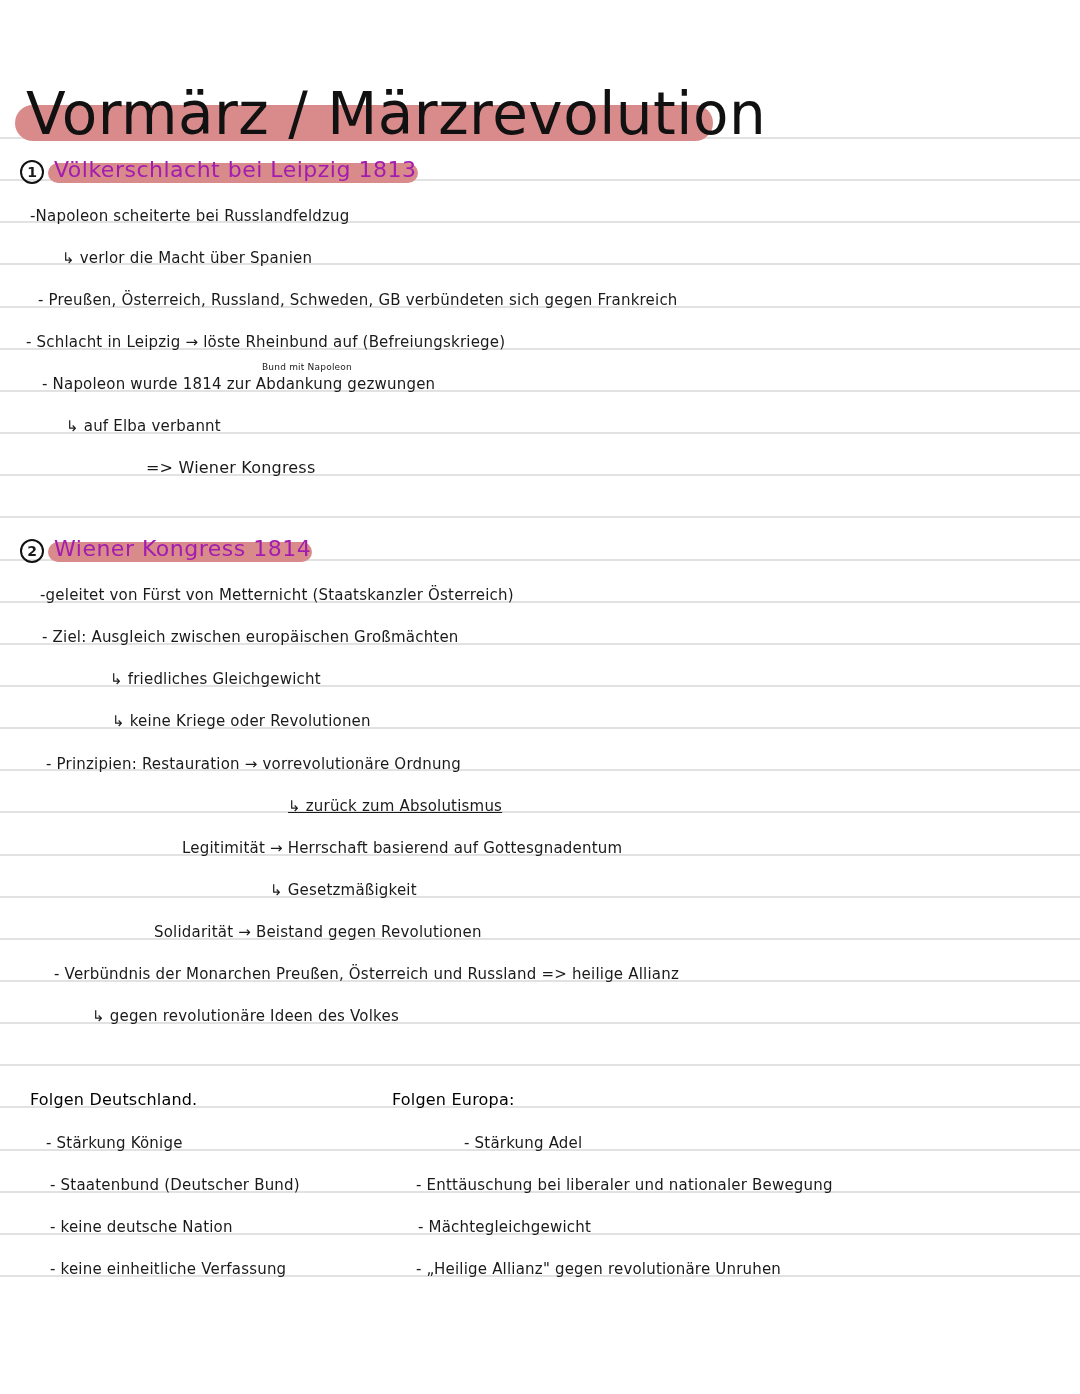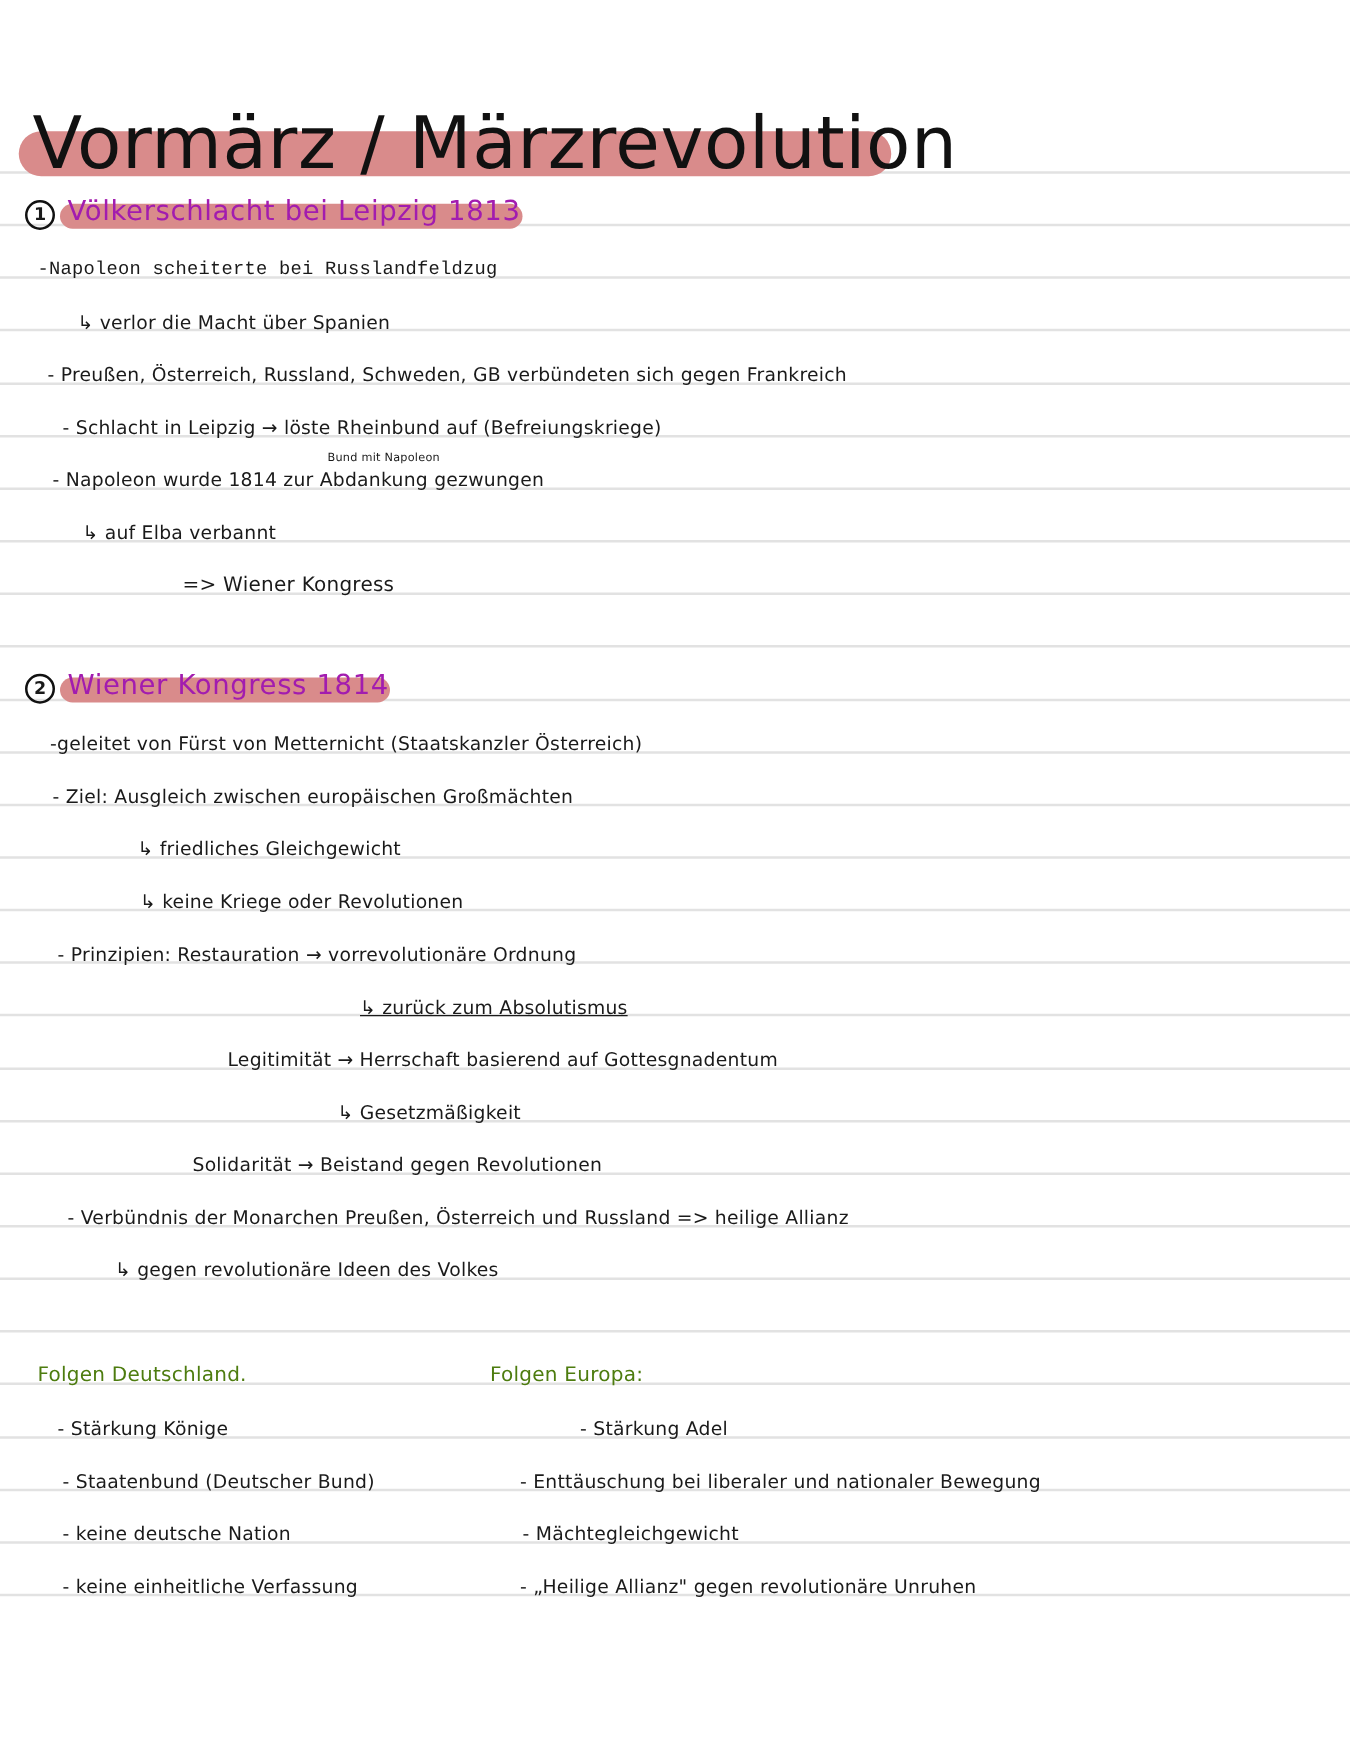--- a/index.html
+++ b/index.html
@@ -11,21 +11,21 @@
   }
   .lines { position: absolute; left: 0; top: 0; width: 1080px; height: 1394px; }
   .rule { position: absolute; left: 0; width: 1080px; height: 2px; background: #e2e2e2; }
   .t { position: absolute; white-space: nowrap; font-size: 15px; line-height: 20px; letter-spacing: 0.2px; }
   .title-hl { position: absolute; left: 15px; top: 105px; width: 698px; height: 36px; background: #d98b8b; border-radius: 18px; }
   .title { position: absolute; left: 26px; top: 78px; font-size: 58px; line-height: 72px; font-family: "DejaVu Sans", sans-serif; font-weight: normal; color: #111; letter-spacing: 0.5px; white-space: nowrap; }
   .sec-hl { position: absolute; height: 20px; background: #d98b8b; border-radius: 10px; }
   .sec-title { position: absolute; font-size: 22px; line-height: 28px; font-weight: normal; color: #a21caf; white-space: nowrap; letter-spacing: 0.5px; }
   .circle-num { position: absolute; width: 20px; height: 20px; border: 2.5px solid #111; border-radius: 50%; font-size: 14px; line-height: 20px; text-align: center; font-weight: bold; box-sizing: content-box; }
   .small { font-size: 9px; line-height: 10px; }
-  .red { color: #4d7c0f; font-size: 16px; }
+  .red { color: #000000; font-size: 16px; }
 </style>
 </head>
 <body>
 
 <div class="lines" id="rules">
     <div class="rule" style="top: 137px;"></div>
     <div class="rule" style="top: 179.15px;"></div>
     <div class="rule" style="top: 221.3px;"></div>
     <div class="rule" style="top: 263.45px;"></div>
     <div class="rule" style="top: 305.6px;"></div>
@@ -54,24 +54,24 @@
     <div class="rule" style="top: 1275.05px;"></div>
   </div>
 
 <div class="title-hl"></div>
 <div class="title">Vormärz / Märzrevolution</div>
 
 <div class="circle-num" style="left:20px; top:160px;">1</div>
 <div class="sec-hl" style="left:48px; top:163px; width:370px;"></div>
 <div class="sec-title" style="left:54px; top:156px;">Völkerschlacht bei Leipzig 1813</div>
 
-<div class="t" style="left:30px; top:206px;font-family:Liberation Mono, monospace;">-Napoleon scheiterte bei Russlandfeldzug</div>
+<div class="t" style="left:30px; top:206px;">-Napoleon scheiterte bei Russlandfeldzug</div>
 <div class="t" style="left:62px; top:248px;">↳ verlor die Macht über Spanien</div>
 <div class="t" style="left:38px; top:290px;">- Preußen, Österreich, Russland, Schweden, GB verbündeten sich gegen Frankreich</div>
-<div class="t" style="left:50px; top:332px;">- Schlacht in Leipzig → löste Rheinbund auf (Befreiungskriege)</div>
+<div class="t" style="left:26px; top:332px;">- Schlacht in Leipzig → löste Rheinbund auf (Befreiungskriege)</div>
 <div class="t small" style="left:262px; top:362px;">Bund mit Napoleon</div>
 <div class="t" style="left:42px; top:374px;">- Napoleon wurde 1814 zur Abdankung gezwungen</div>
 <div class="t" style="left:66px; top:416px;">↳ auf Elba verbannt</div>
 <div class="t" style="left:146px; top:458px; font-size:16px;">=&gt; Wiener Kongress</div>
 
 <div class="circle-num" style="left:20px; top:539px;">2</div>
 <div class="sec-hl" style="left:48px; top:542px; width:264px;"></div>
 <div class="sec-title" style="left:54px; top:535px;">Wiener Kongress 1814</div>
 
 <div class="t" style="left:40px; top:585px;">-geleitet von Fürst von Metternicht (Staatskanzler Österreich)</div>

